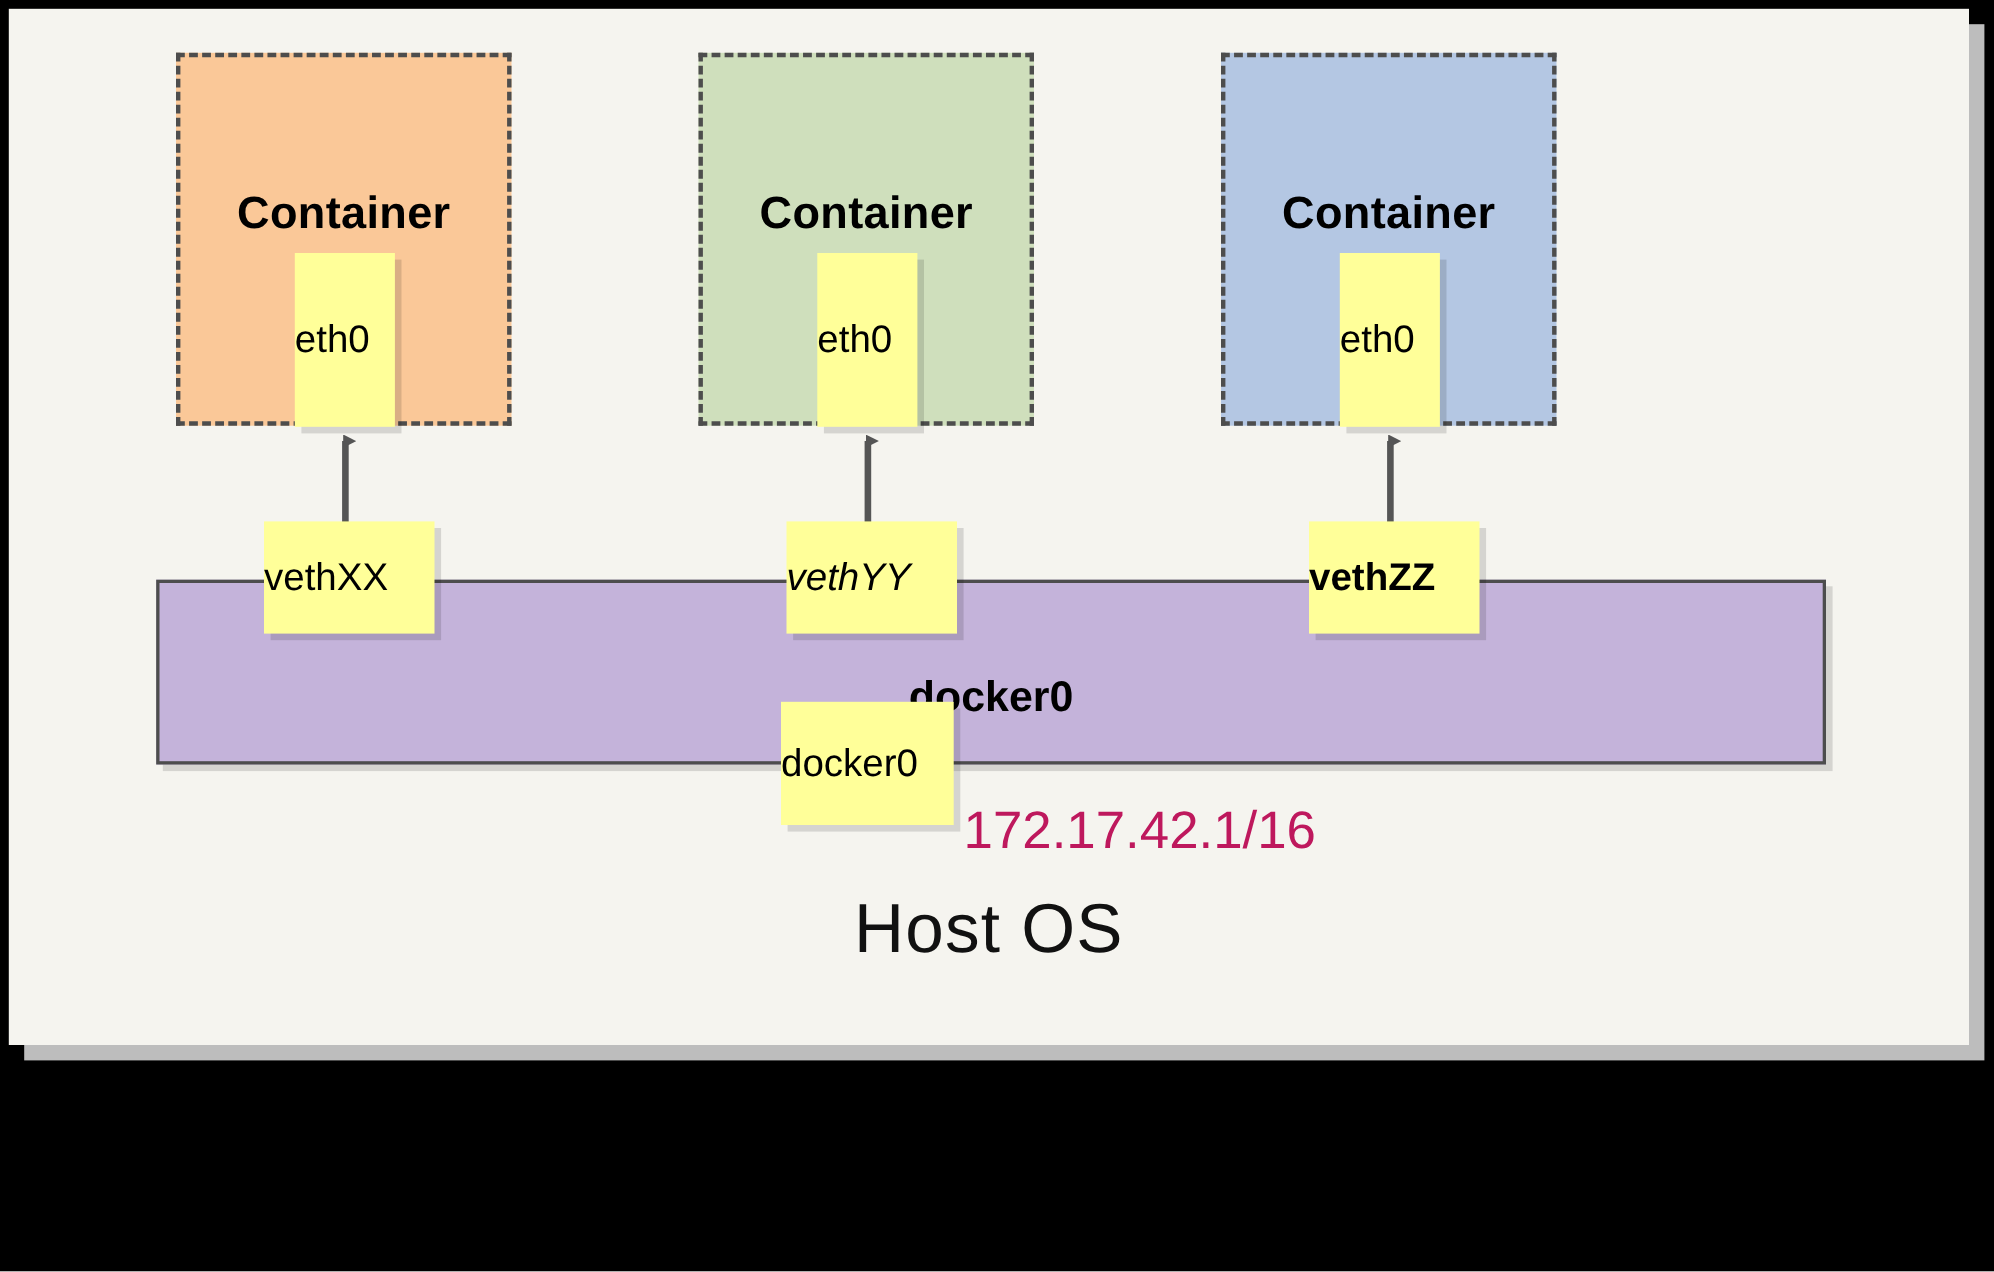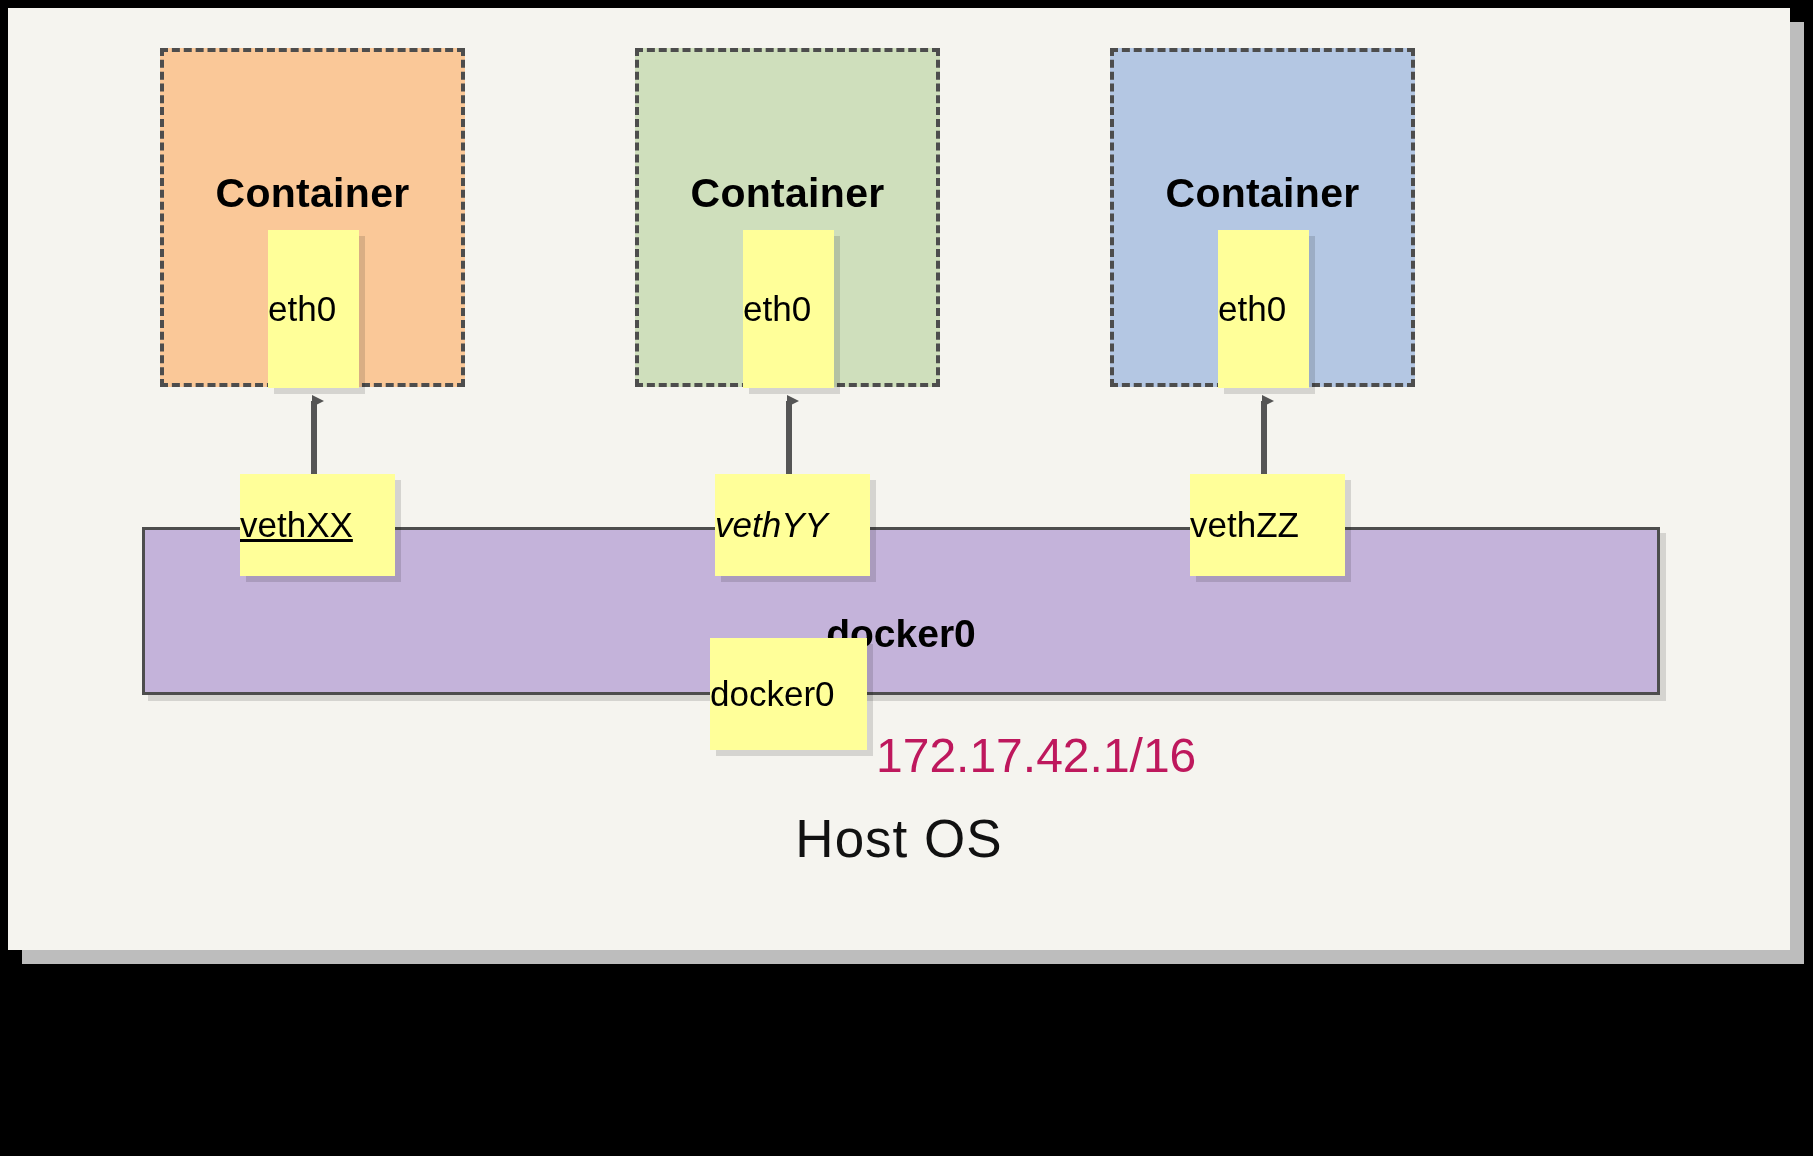--- a/index.html
+++ b/index.html
@@ -87,21 +87,21 @@
     position: absolute;
     font-size: 48px;
     color: #be185d;
     white-space: nowrap;
   }
   .host-os {
     position: absolute;
     left: 0;
     right: 0;
     text-align: center;
-    font-size: 53px;
+    font-size: 63px;
     color: #111111;
     letter-spacing: 1px;
   }
 </style>
 </head>
 <body>
 
 <div class="frame">
   <div class="canvas">
 
@@ -143,27 +143,27 @@
     </svg>
 
     <svg class="arrow" style="left:1234px; top:380px; width:44px; height:130px;" viewBox="0 0 44 130">
       <line x1="22" y1="13" x2="22" y2="117" stroke="#555555" stroke-width="6" marker-start="url(#ah-up)" marker-end="url(#ah-down)"></line>
     </svg>
 
     <div class="bridge-bar" style="left:134px; top:519px; width:1518px; height:168px;">
       <div class="bridge-label">docker0</div>
     </div>
 
-    <div class="note" style="left:232px; top:466px; width:155px; height:102px;text-decoration:underline;">
+    <div class="note" style="left:232px; top:466px; width:155px; height:102px;">
       <span>vethXX</span>
     </div>
     <div class="note" style="left:707px; top:466px; width:155px; height:102px;font-style:italic;">
       <span>vethYY</span>
     </div>
-    <div class="note" style="left:1182px; top:466px; width:155px; height:102px;">
+    <div class="note" style="left:1182px; top:466px; width:155px; height:102px;font-weight:bold;">
       <span>vethZZ</span>
     </div>
 
     <div class="note" style="left:702px; top:630px; width:157px; height:112px;">
       <span>docker0</span>
     </div>
     <div class="ip-text" style="left:868px; top:720px;">172.17.42.1/16</div>
 
     <div class="host-os" style="top:800px;">Host OS</div>
 

